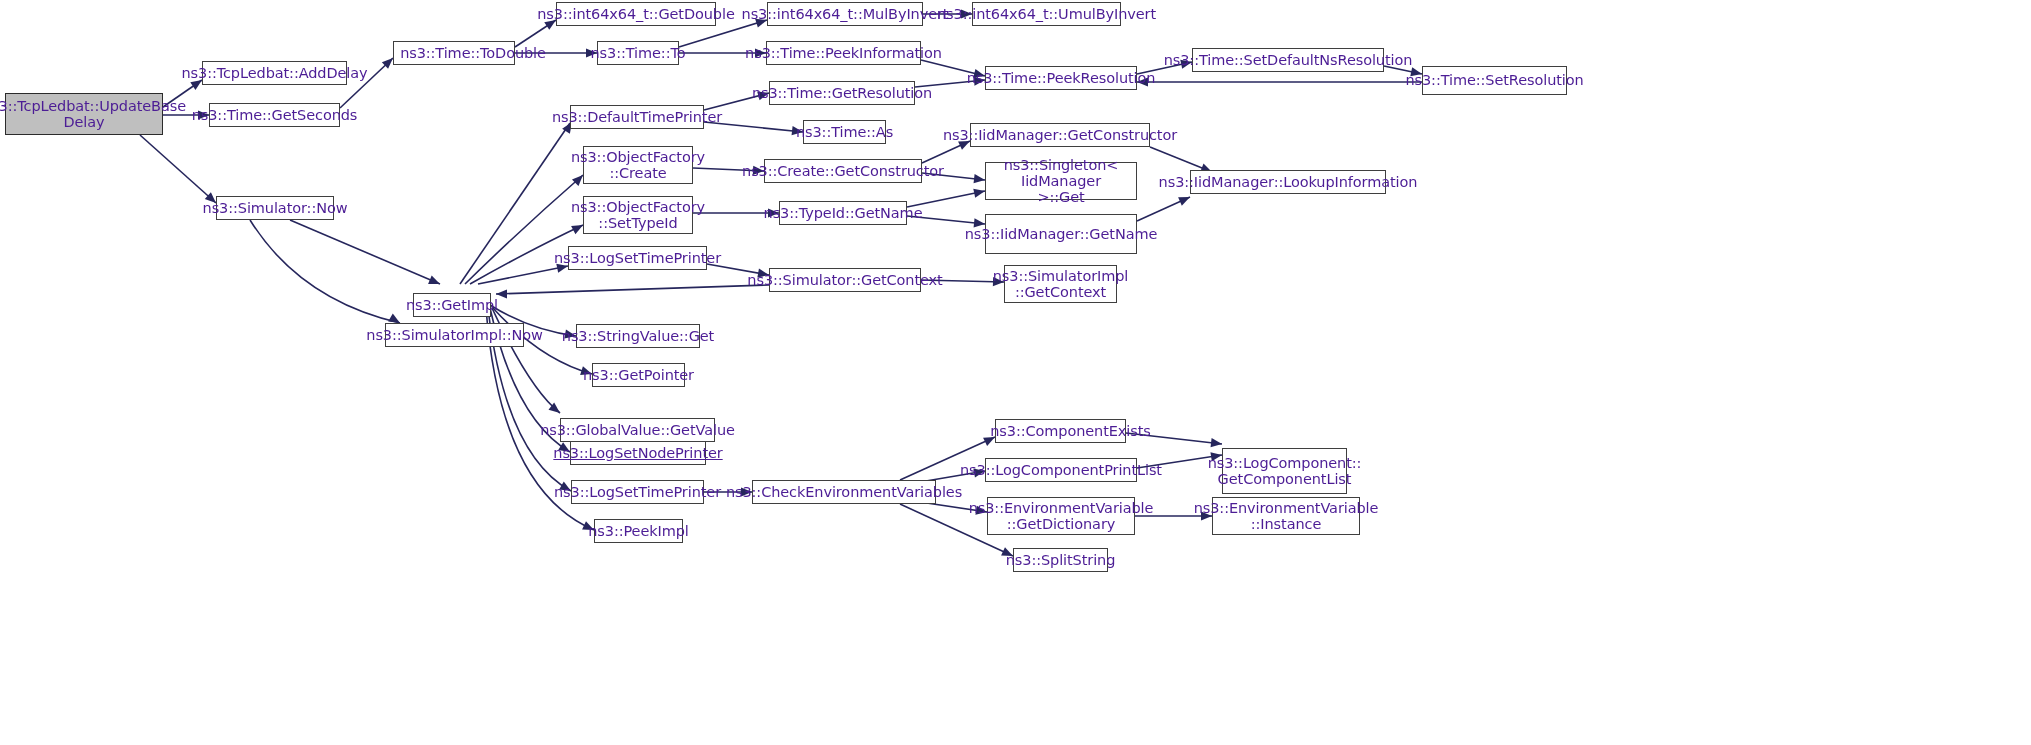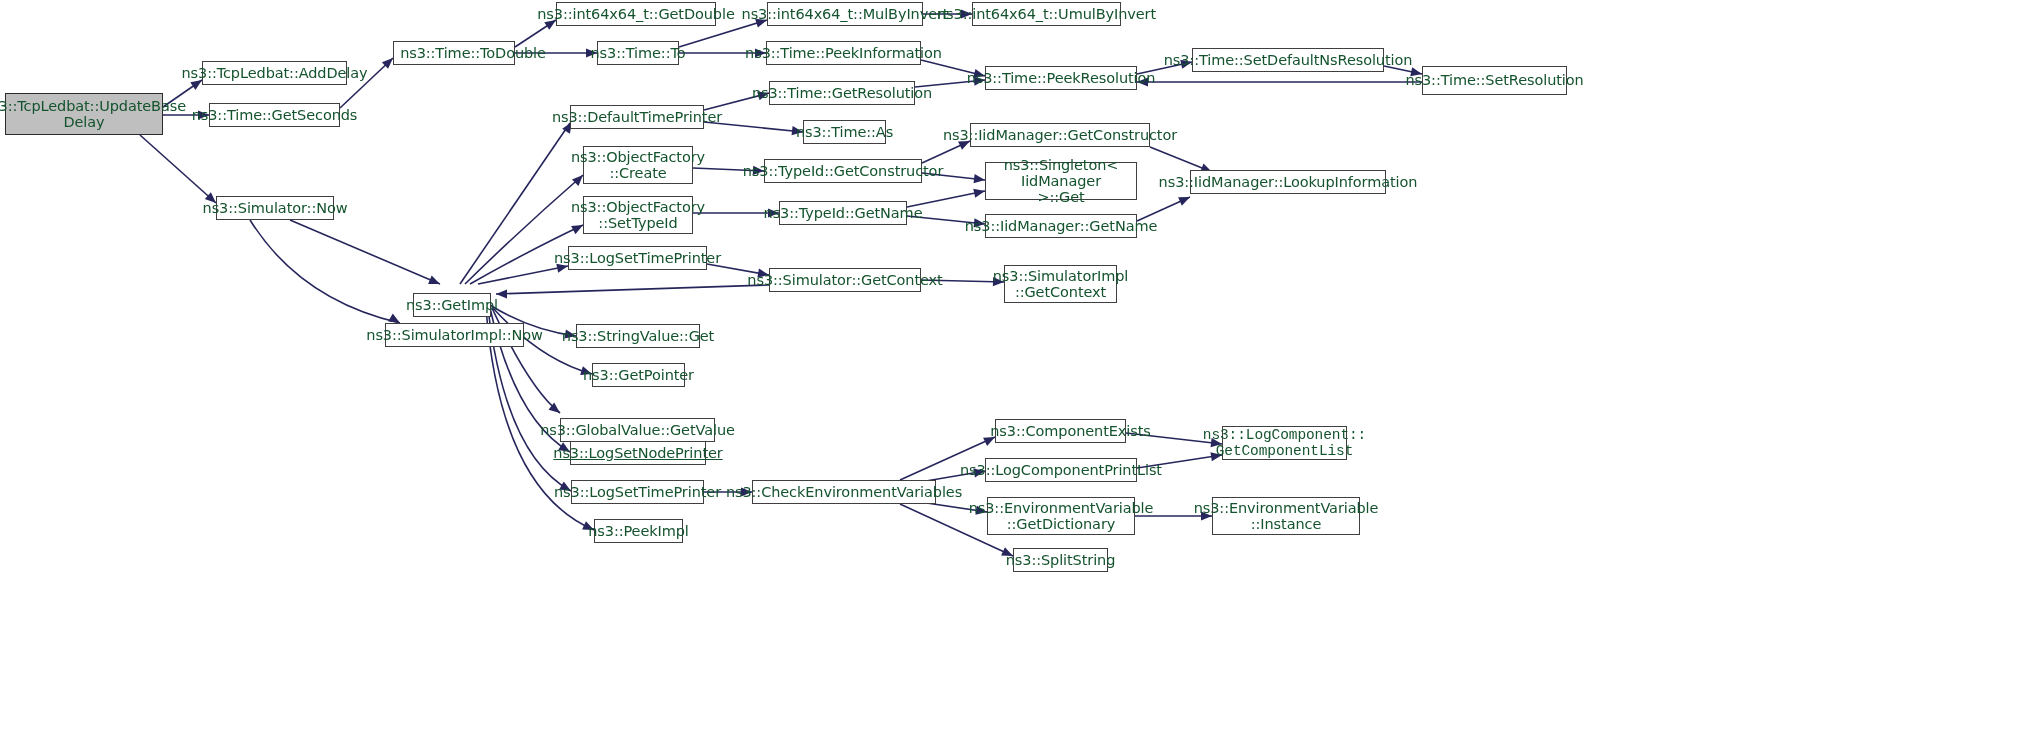--- a/index.html
+++ b/index.html
@@ -19,21 +19,21 @@
     position: absolute;
     top: 0; left: 0;
     width: 2031px;
     height: 745px;
   }
   .node {
     position: absolute;
     box-sizing: border-box;
     border: 1px solid #3f3f3f;
     background: #ffffff;
-    color: #14532d;
+    color: #4c1d95;
     display: flex;
     align-items: center;
     justify-content: center;
     text-align: center;
     font-size: 14.5px;
     line-height: 1.12;
     letter-spacing: -0.1px;
     white-space: pre-line;
     z-index: 5;
   }
@@ -249,45 +249,45 @@
       <div class="node" style="left: 972px; top: 2px; width: 149px; height: 24px;">ns3::int64x64_t::UmulByInvert</div>
       <div class="node" style="left: 766px; top: 41px; width: 155px; height: 24px;">ns3::Time::PeekInformation</div>
       <div class="node" style="left: 985px; top: 66px; width: 152px; height: 24px;">ns3::Time::PeekResolution</div>
       <div class="node" style="left: 1192px; top: 48px; width: 192px; height: 24px;">ns3::Time::SetDefaultNsResolution</div>
       <div class="node" style="left: 1422px; top: 66px; width: 145px; height: 29px;">ns3::Time::SetResolution</div>
       <div class="node" style="left: 570px; top: 105px; width: 134px; height: 24px;">ns3::DefaultTimePrinter</div>
       <div class="node" style="left: 769px; top: 81px; width: 146px; height: 24px;">ns3::Time::GetResolution</div>
       <div class="node" style="left: 803px; top: 120px; width: 83px; height: 24px;">ns3::Time::As</div>
       <div class="node" style="left: 583px; top: 146px; width: 110px; height: 38px;">ns3::ObjectFactory
 ::Create</div>
-      <div class="node" style="left: 764px; top: 159px; width: 158px; height: 24px;">ns3::TypeId::GetConstructor</div>
+      <div class="node" style="left: 764px; top: 159px; width: 158px; height: 24px;">ns3::Create::GetConstructor</div>
       <div class="node" style="left: 970px; top: 123px; width: 180px; height: 24px;">ns3::IidManager::GetConstructor</div>
       <div class="node" style="left: 985px; top: 162px; width: 152px; height: 38px;">ns3::Singleton&lt; IidManager
 &gt;::Get</div>
       <div class="node" style="left: 1190px; top: 170px; width: 196px; height: 24px;">ns3::IidManager::LookupInformation</div>
       <div class="node" style="left: 583px; top: 196px; width: 110px; height: 38px;">ns3::ObjectFactory
 ::SetTypeId</div>
       <div class="node" style="left: 779px; top: 201px; width: 128px; height: 24px;">ns3::TypeId::GetName</div>
-      <div class="node" style="left: 985px; top: 214px; width: 152px; height: 24px;">ns3::IidManager::GetName</div>
+      <div class="node" style="left: 985px; top: 214px; width: 152px; height: 40px;">ns3::IidManager::GetName</div>
       <div class="node" style="left: 568px; top: 246px; width: 139px; height: 24px;">ns3::LogSetTimePrinter</div>
       <div class="node" style="left: 769px; top: 268px; width: 152px; height: 24px;">ns3::Simulator::GetContext</div>
       <div class="node" style="left: 1004px; top: 265px; width: 113px; height: 38px;">ns3::SimulatorImpl
 ::GetContext</div>
       <div class="node" style="left: 413px; top: 284px; width: 78px; height: 24px; margin-top: 9px;">ns3::GetImpl</div>
       <div class="node" style="left: 385px; top: 323px; width: 139px; height: 24px;">ns3::SimulatorImpl::Now</div>
       <div class="node" style="left: 576px; top: 324px; width: 124px; height: 24px;">ns3::StringValue::Get</div>
       <div class="node" style="left: 592px; top: 363px; width: 93px; height: 24px;">ns3::GetPointer</div>
       <div class="node" style="left: 560px; top: 402px; width: 155px; height: 24px; margin-top: 16px;">ns3::GlobalValue::GetValue</div>
       <div class="node" style="left: 570px; top: 441px; width: 136px; height: 24px; text-decoration: underline;">ns3::LogSetNodePrinter</div>
       <div class="node" style="left: 571px; top: 480px; width: 133px; height: 24px;">ns3::LogSetTimePrinter</div>
       <div class="node" style="left: 594px; top: 519px; width: 89px; height: 24px;">ns3::PeekImpl</div>
       <div class="node" style="left: 752px; top: 480px; width: 184px; height: 24px;">ns3::CheckEnvironmentVariables</div>
       <div class="node" style="left: 995px; top: 419px; width: 131px; height: 24px; padding-left: 20px;">ns3::ComponentExists</div>
       <div class="node" style="left: 985px; top: 458px; width: 152px; height: 24px;">ns3::LogComponentPrintList</div>
-      <div class="node" style="left: 1222px; top: 426px; width: 125px; height: 34px; font-family: Liberation Mono, monospace;">ns3::LogComponent::
+      <div class="node" style="left: 1222px; top: 448px; width: 125px; height: 46px;">ns3::LogComponent::
 GetComponentList</div>
       <div class="node" style="left: 987px; top: 497px; width: 148px; height: 38px;">ns3::EnvironmentVariable
 ::GetDictionary</div>
       <div class="node" style="left: 1212px; top: 497px; width: 148px; height: 38px;">ns3::EnvironmentVariable
 ::Instance</div>
       <div class="node" style="left: 1013px; top: 548px; width: 95px; height: 24px;">ns3::SplitString</div>
     </div>
 </div>
 
 </body></html>

